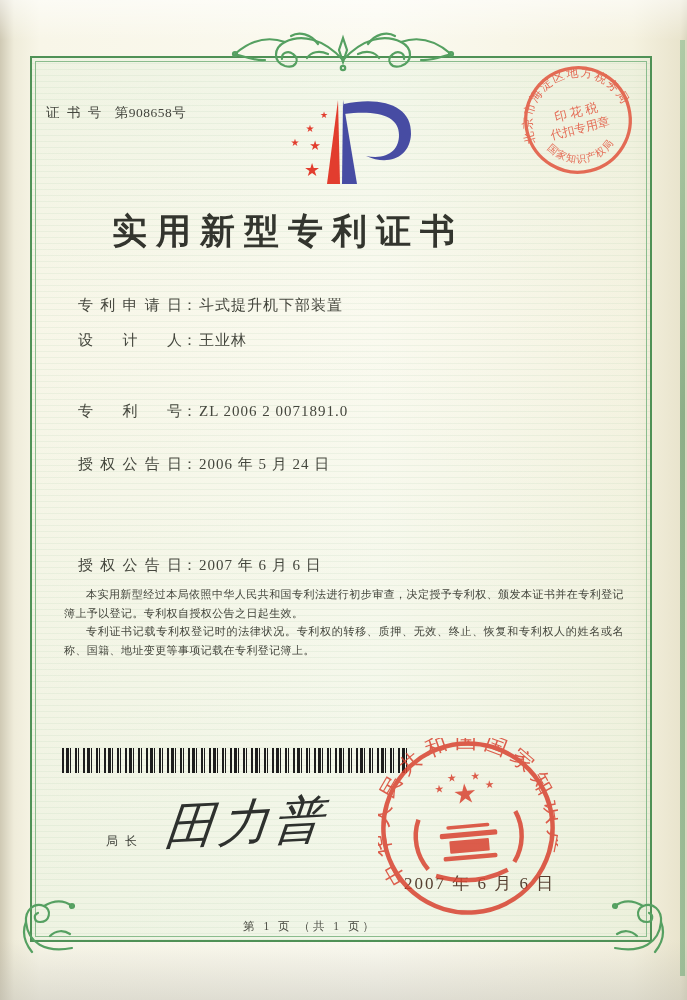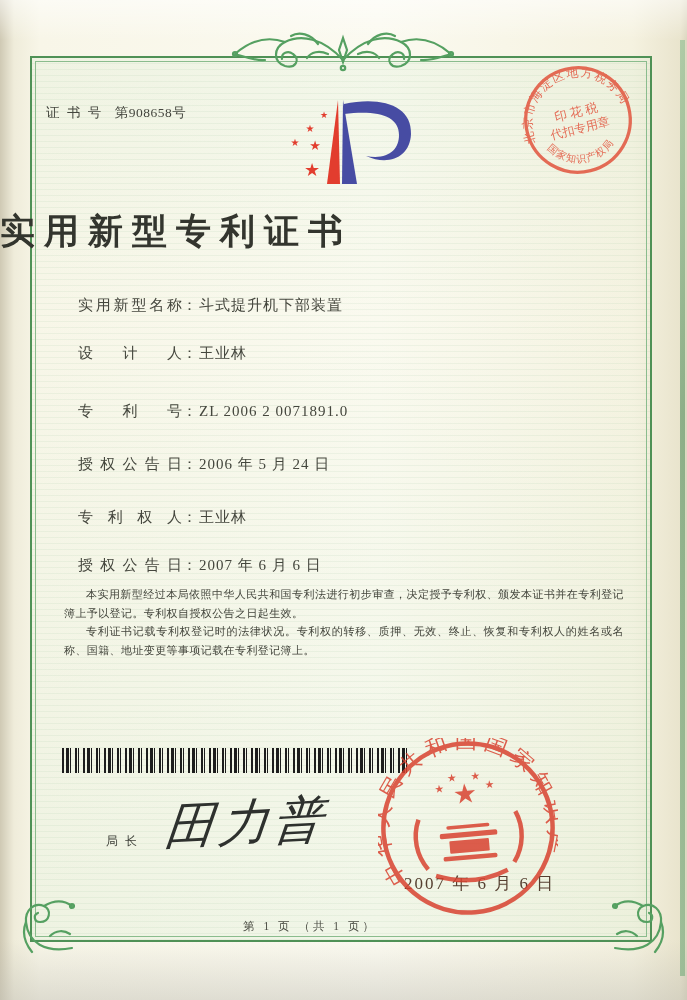--- a/index.html
+++ b/index.html
@@ -20,21 +20,21 @@
       repeating-linear-gradient(0deg, rgba(110,170,120,.085) 0 1px, rgba(0,0,0,0) 1px 6px),
       linear-gradient(180deg, rgba(214,235,210,.25), rgba(244,248,232,.12) 30%, rgba(214,235,210,.28));
   }
   #frame::after{
     content:"";position:absolute;inset:3px;border:1px solid #8abc8d;
   }
   .edge-strip{position:absolute;right:2px;top:40px;bottom:24px;width:5px;
     background:linear-gradient(180deg,#9cc49a,#6f9f72 40%,#86b388);opacity:.75;}
   .cert-no{position:absolute;left:46px;top:104px;font-size:13.5px;letter-spacing:2px;color:#44463e;}
   .cert-no .num{letter-spacing:.5px;margin-left:6px;}
-  .title{position:absolute;left:0;top:208px;width:576px;
+  .title{position:absolute;left:0;top:208px;width:576px;text-align:center;
     font-size:35px;font-weight:bold;letter-spacing:9px;color:#33352e;}
   .field-row{position:absolute;left:78px;font-size:15px;color:#44463d;white-space:nowrap;}
   .field-label{display:inline-block;width:104px;text-align:justify;text-align-last:justify;}
   .field-colon{display:inline-block;}
   .field-value{margin-left:2px;letter-spacing:1px;}
   #paras{position:absolute;left:64px;top:585px;width:560px;font-size:11px;
     line-height:18.6px;letter-spacing:.4px;text-align:justify;color:#43453c;}
   #paras p{margin:0;text-indent:2em;}
   .barcode{position:absolute;left:62px;top:748px;width:345px;height:25px;
     background:repeating-linear-gradient(90deg,
@@ -132,33 +132,30 @@
     <text fill="#e14a33" font-size="10.5" letter-spacing="1">
       <textPath href="#taxBottom" startOffset="2">国家知识产权局</textPath>
     </text>
     <text x="60" y="56" fill="#e14a33" font-size="13" text-anchor="middle">印 花 税</text>
     <text x="60" y="73" fill="#e14a33" font-size="12.5" text-anchor="middle">代扣专用章</text>
   </svg>
 
   <div class="title">实用新型专利证书</div>
 
   <div class="field-row" style="top:296px">
-    <span class="field-label">实用新型名称</span><span class="field-colon">：</span><span class="field-value">斗式提升机下部装置</span>
+    <span class="field-label">专利申请日</span><span class="field-colon">：</span><span class="field-value">斗式提升机下部装置</span>
   </div>
-  <div class="field-row" style="top:344px">
+  <div class="field-row" style="top:331px">
     <span class="field-label">设计人</span><span class="field-colon">：</span><span class="field-value">王业林</span>
   </div>
   <div class="field-row" style="top:402px">
     <span class="field-label">专利号</span><span class="field-colon">：</span><span class="field-value">ZL 2006 2 0071891.0</span>
   </div>
   <div class="field-row" style="top:455px">
     <span class="field-label">授权公告日</span><span class="field-colon">：</span><span class="field-value">2006 年 5 月 24 日</span>
-  </div>
-  <div class="field-row" style="top:508px">
-    <span class="field-label">专利权人</span><span class="field-colon">：</span><span class="field-value">王业林</span>
   </div>
   <div class="field-row" style="top:556px">
     <span class="field-label">授权公告日</span><span class="field-colon">：</span><span class="field-value">2007 年 6 月 6 日</span>
   </div>
 
   <div id="paras">
     <p>本实用新型经过本局依照中华人民共和国专利法进行初步审查，决定授予专利权、颁发本证书并在专利登记簿上予以登记。专利权自授权公告之日起生效。</p>
     <p>专利证书记载专利权登记时的法律状况。专利权的转移、质押、无效、终止、恢复和专利权人的姓名或名称、国籍、地址变更等事项记载在专利登记簿上。</p>
   </div>
 

